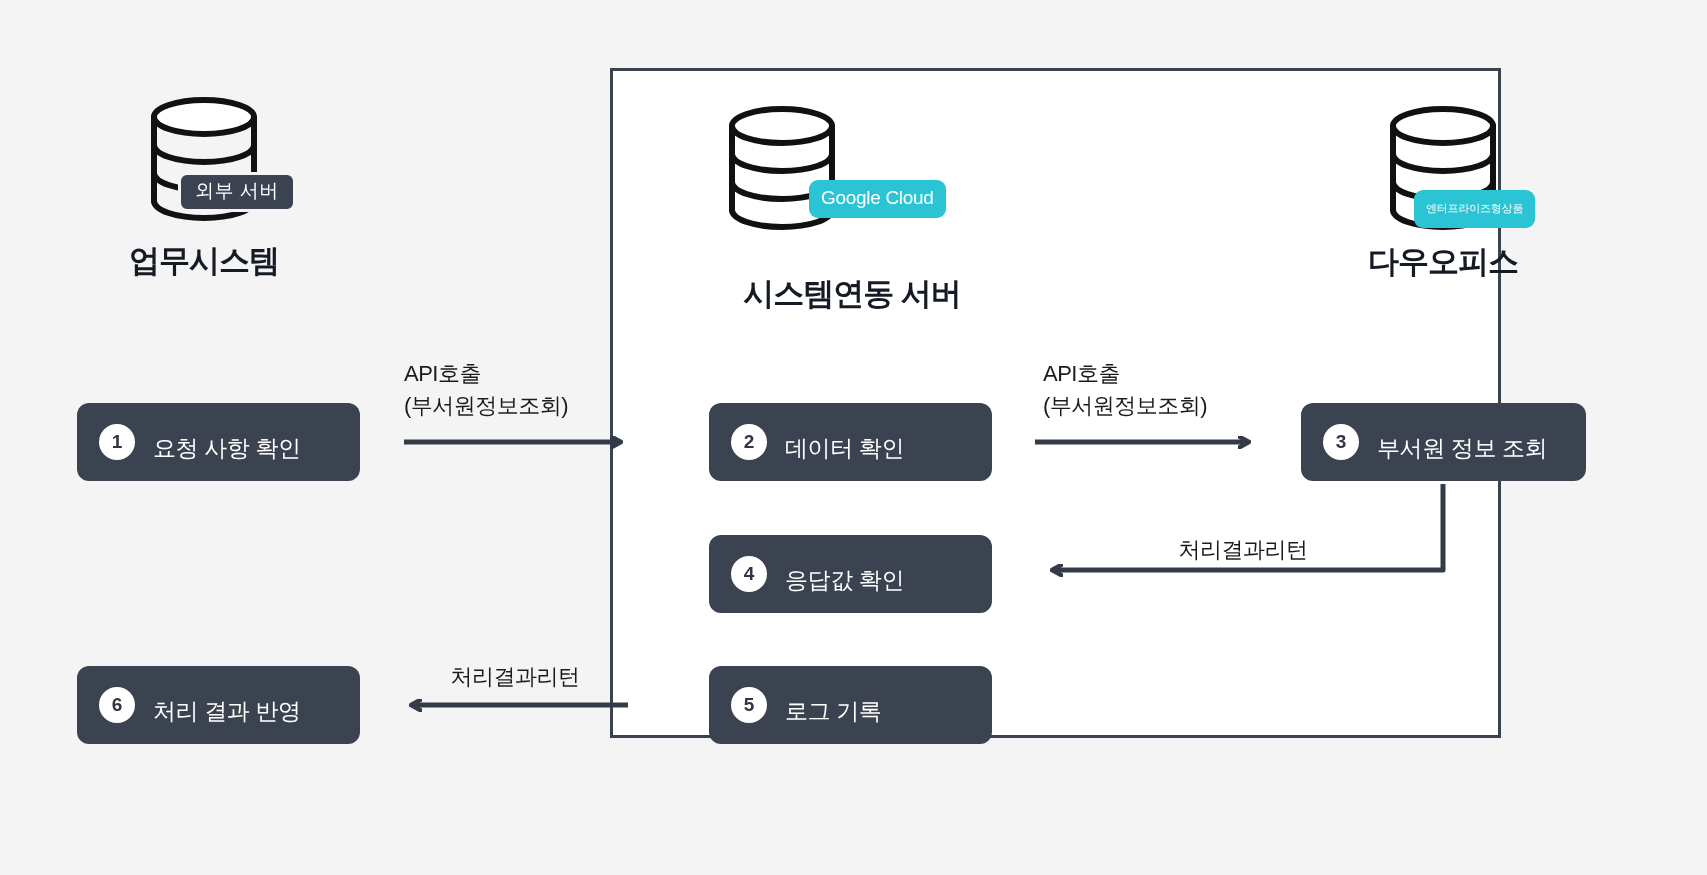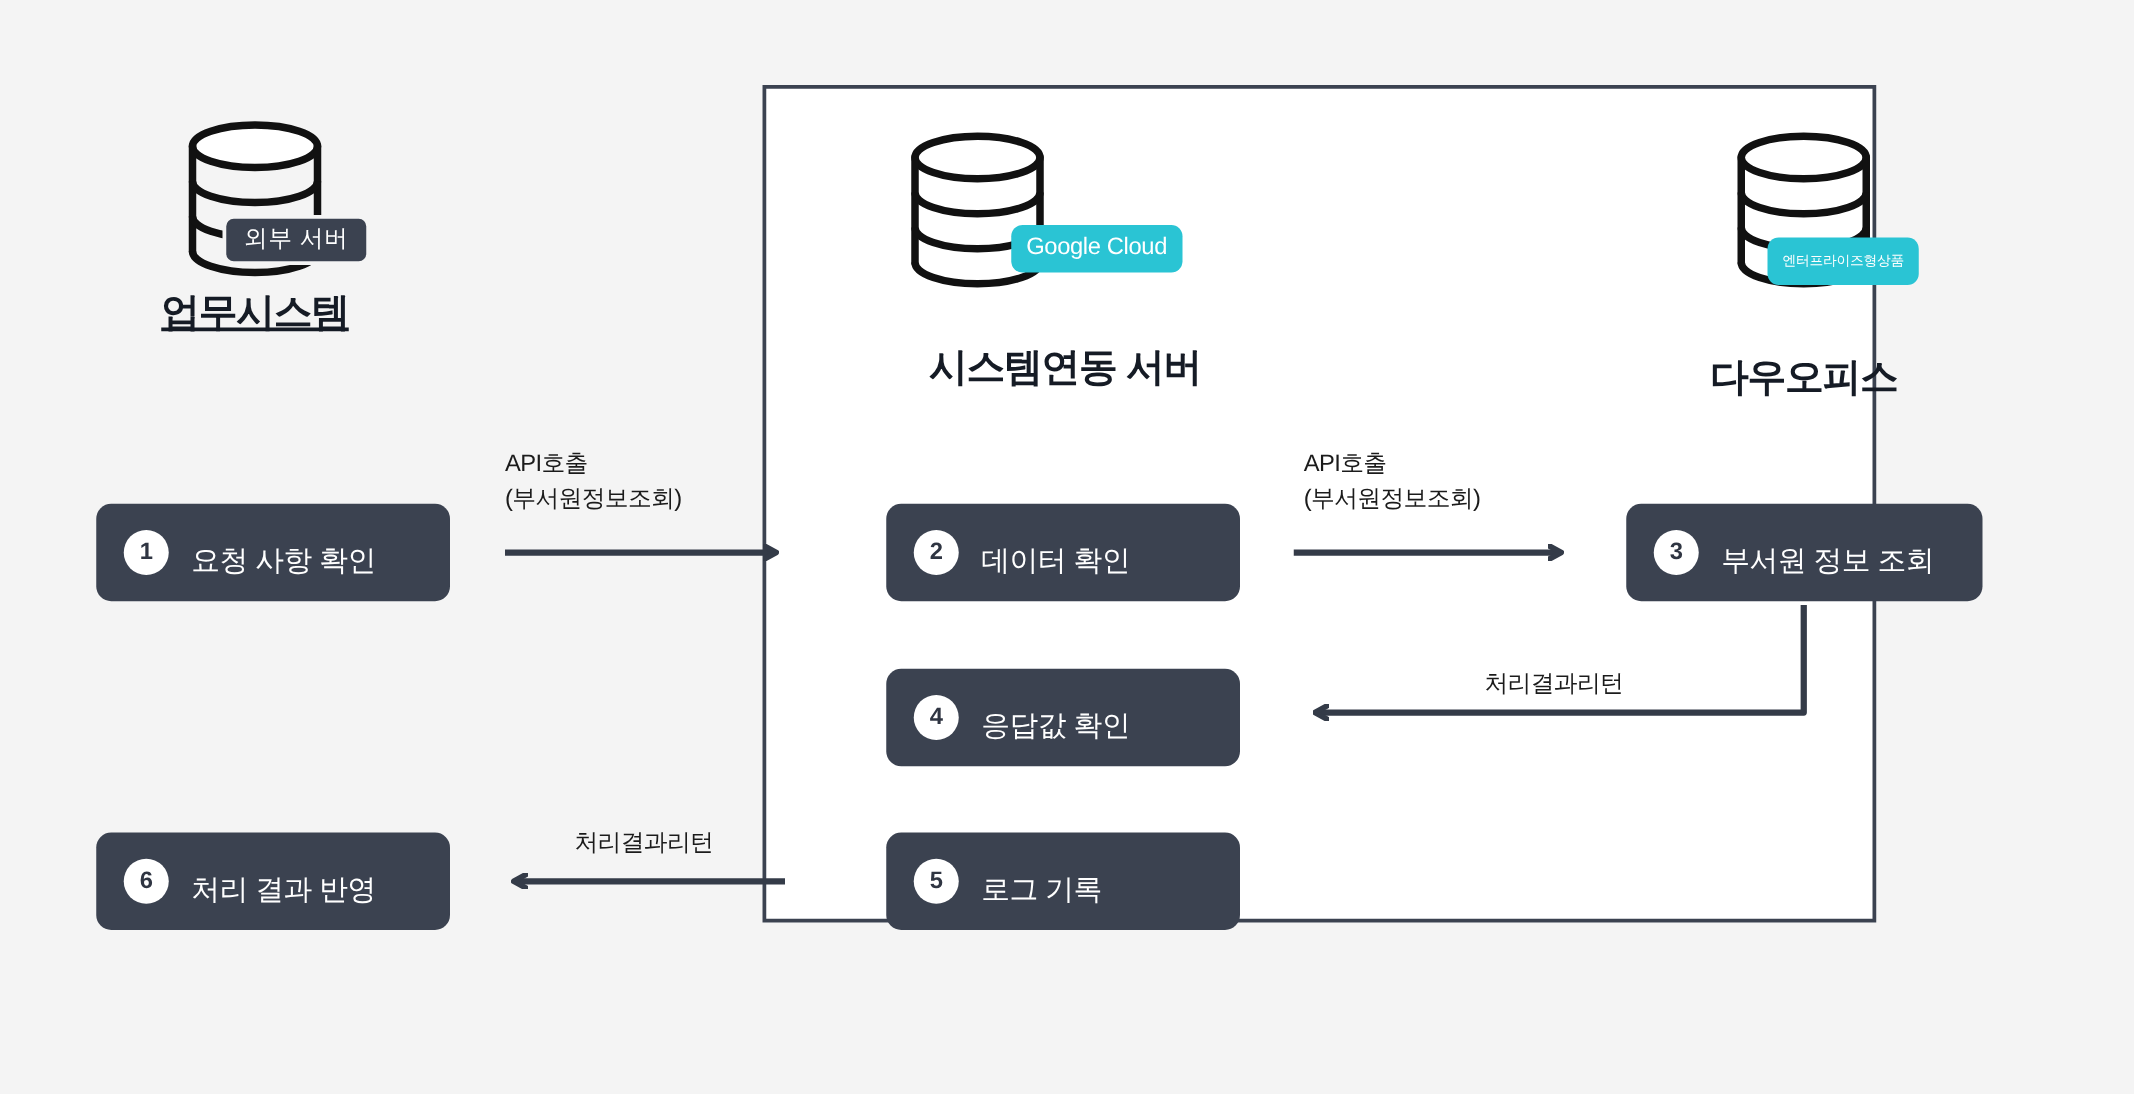--- a/index.html
+++ b/index.html
@@ -87,21 +87,21 @@
     font-size:23px;
     margin-left:18px;
     white-space:nowrap;
     letter-spacing:-.4px;
     margin-top:12px;
   }
 
   
   .edge-label{
     position:absolute;
-    font-size:19px;
+    font-size:22px;
     color:#1b1b1b;
     line-height:1.45;
     white-space:nowrap;
     letter-spacing:-.5px;
   }
   .edge-label.center{transform:translateX(-50%);text-align:center;}
 
   
   .edges{position:absolute;left:0;top:0;width:1707px;height:875px;pointer-events:none;}
 </style>
@@ -118,21 +118,21 @@
       <path d="M8 22 V106" fill="none" stroke="#111" stroke-width="6" stroke-linecap="round"></path>
       <path d="M108 22 V106" fill="none" stroke="#111" stroke-width="6" stroke-linecap="round"></path>
       <path d="M8 106 a50 17 0 0 0 100 0" fill="none" stroke="#111" stroke-width="6"></path>
       <path d="M8 50 a50 17 0 0 0 100 0" fill="none" stroke="#111" stroke-width="6"></path>
       <path d="M8 78 a50 17 0 0 0 100 0" fill="none" stroke="#111" stroke-width="6"></path>
     </svg>
   </div>
   <div class="badge badge-dark" style="left:178px;top:172px;height:40px;">
     <span>외부 서버</span>
   </div>
-  <div class="node-title" style="left:204px;top:229px;text-decoration:underline;">업무시스템</div>
+  <div class="node-title" style="left:204px;top:240px;">업무시스템</div>
 
   <div class="db-icon" style="left:724px;top:104px;width:116px;height:128px;">
     <svg width="116" height="128" viewBox="0 0 116 128">
       <ellipse cx="58" cy="22" rx="50" ry="17" fill="#fff" stroke="#111" stroke-width="6"></ellipse>
       <path d="M8 22 V106" fill="none" stroke="#111" stroke-width="6" stroke-linecap="round"></path>
       <path d="M108 22 V106" fill="none" stroke="#111" stroke-width="6" stroke-linecap="round"></path>
       <path d="M8 106 a50 17 0 0 0 100 0" fill="none" stroke="#111" stroke-width="6"></path>
       <path d="M8 50 a50 17 0 0 0 100 0" fill="none" stroke="#111" stroke-width="6"></path>
       <path d="M8 78 a50 17 0 0 0 100 0" fill="none" stroke="#111" stroke-width="6"></path>
     </svg>
@@ -148,21 +148,21 @@
       <path d="M8 22 V106" fill="none" stroke="#111" stroke-width="6" stroke-linecap="round"></path>
       <path d="M108 22 V106" fill="none" stroke="#111" stroke-width="6" stroke-linecap="round"></path>
       <path d="M8 106 a50 17 0 0 0 100 0" fill="none" stroke="#111" stroke-width="6"></path>
       <path d="M8 50 a50 17 0 0 0 100 0" fill="none" stroke="#111" stroke-width="6"></path>
       <path d="M8 78 a50 17 0 0 0 100 0" fill="none" stroke="#111" stroke-width="6"></path>
     </svg>
   </div>
   <div class="badge badge-cyan" style="left:1414px;top:190px;height:38px;">
     <span>엔터프라이즈형상품</span>
   </div>
-  <div class="node-title" style="left:1443px;top:241px;margin-top:40px;">다우오피스</div>
+  <div class="node-title" style="left:1443px;top:241px;">다우오피스</div>
 
   <div class="step" style="left:77px;top:403px;width:283px;height:78px;">
     <div class="step-num">1</div>
     <div class="step-label">요청 사항 확인</div>
   </div>
 
   <div class="step" style="left:709px;top:403px;width:283px;height:78px;">
     <div class="step-num">2</div>
     <div class="step-label">데이터 확인</div>
   </div>

